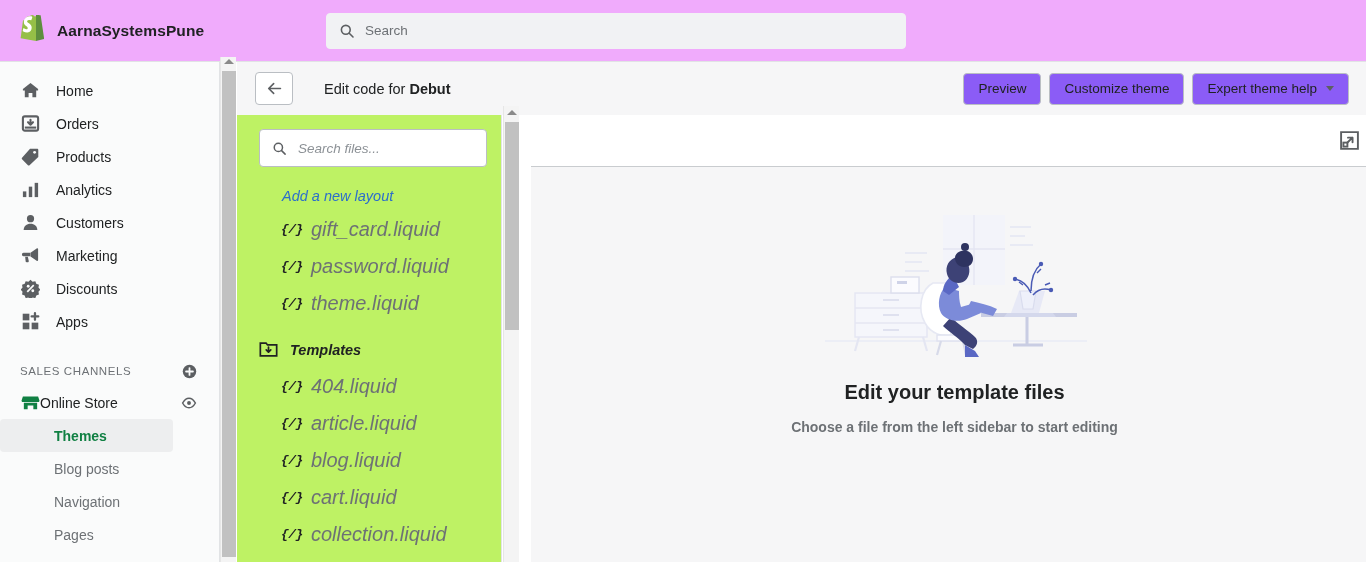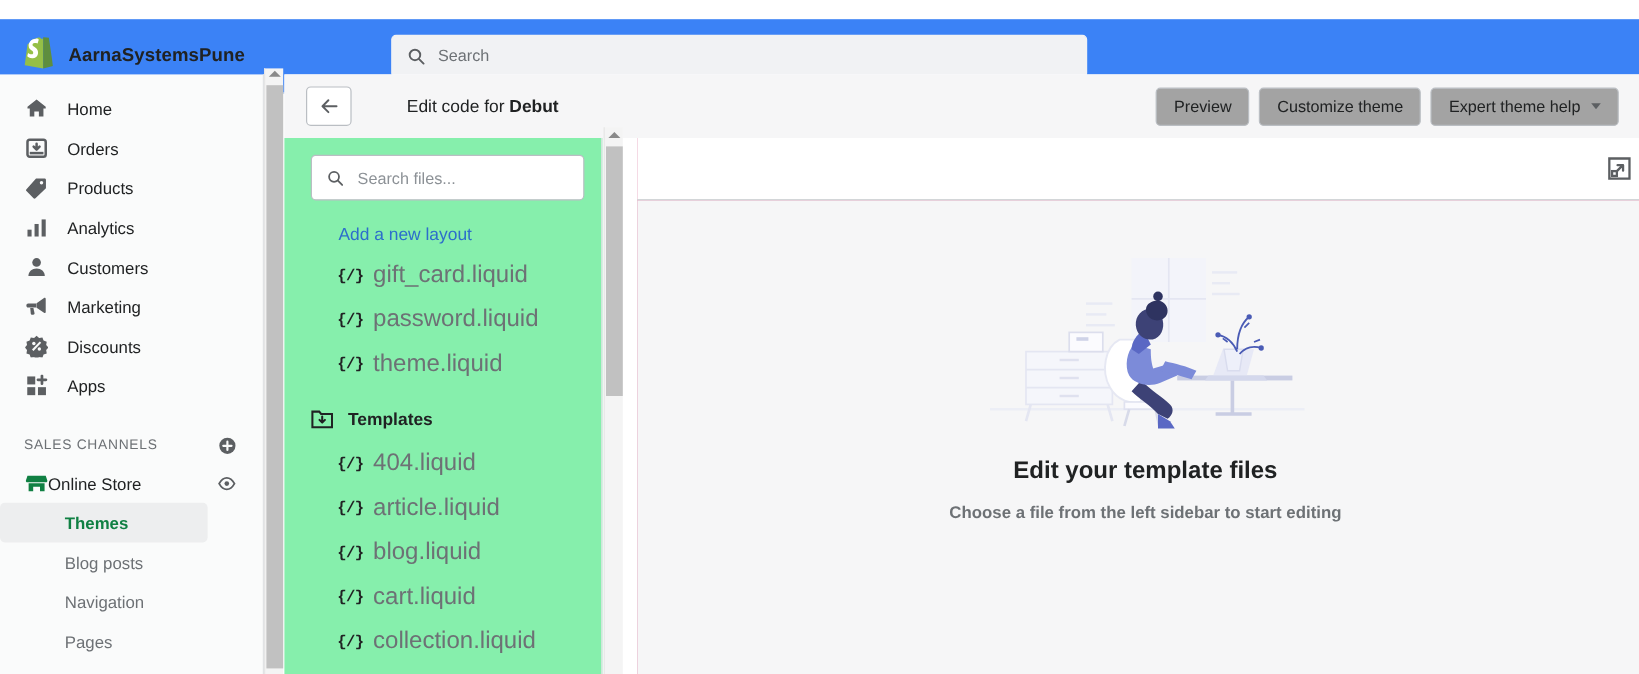--- a/index.html
+++ b/index.html
@@ -6,22 +6,22 @@
   html, body {
     width: 1366px; height: 562px;
     font-family: "Liberation Sans", sans-serif;
     background: #ffffff;
     overflow: hidden;
   }
   .app { position: relative; width: 1366px; height: 562px; }
 
   
   .topbar {
-    position: absolute; top: 16px; left: 0; width: 1366px; height: 62px;
-    background: #3b82f6; border-bottom: 1px solid #e1e3e5;
+    position: absolute; top: 0; left: 0; width: 1366px; height: 62px;
+    background: #f0abfc; border-bottom: 1px solid #e1e3e5;
     display: flex; align-items: center;
   }
   .brand { display: flex; align-items: center; gap: 13px; padding-left: 14px; width: 326px; }
   .shopify-logo { width: 30px; height: 32px; display: block; }
   .brand-name { font-size: 15.5px; font-weight: bold; color: #202223; letter-spacing: .1px; }
   .searchwrap { flex: 0 0 auto; }
   .searchbox {
     width: 580px; height: 36px; background: #f1f2f4; border: 1px solid #f1f2f4;
     border-radius: 4px; display: flex; align-items: center; gap: 10px; padding: 0 12px;
   }
@@ -72,34 +72,34 @@
   .main { position: absolute; top: 62px; left: 237px; width: 1129px; height: 500px; background: #ffffff; }
 
   .page-head {
     position: absolute; top: 0; left: 0; width: 1129px; height: 53px;
     background: #f6f6f7; display: flex; align-items: center; padding: 0 17px 0 18px;
   }
   .backbtn {
     width: 38px; height: 33px; border: 1px solid #babec3; border-radius: 4px;
     background: #ffffff; display: flex; align-items: center; justify-content: center; cursor: pointer;
   }
-  .page-title { margin-left: 46px; font-size: 14.5px; color: #202223; }
+  .page-title { margin-left: 31px; font-size: 14.5px; color: #202223; }
   .page-title b { font-weight: bold; }
   .head-actions { margin-left: auto; display: flex; align-items: center; gap: 8px; }
   .btn {
     height: 32px; padding: 0 14px; border: 1px solid #babec3; border-radius: 4px;
-    background: #a3a3a3; font-size: 13.5px; color: #202223; font-weight: 500;
+    background: #8b5cf6; font-size: 13.5px; color: #202223; font-weight: 500;
     display: flex; align-items: center; gap: 9px; cursor: pointer; white-space: nowrap;
   }
   .caret { width: 0; height: 0; border-left: 4.5px solid transparent; border-right: 4.5px solid transparent; border-top: 5px solid #5c5f62; }
 
   
   .filepanel {
     position: absolute; top: 53px; left: 0; width: 265px; height: 447px;
-    background: #86efac; border-right: 1px solid #e1e3e5; overflow: hidden;
+    background: #bef264; border-right: 1px solid #e1e3e5; overflow: hidden; font-style: italic;
   }
   .filesearch {
     margin: 14px 14px 0 22px; height: 38px; border: 1px solid #babec3; border-radius: 4px;
     display: flex; align-items: center; gap: 11px; padding: 0 12px; background: #fff;
   }
   .filesearch .ph { font-size: 13.5px; color: #8c9196; }
   .tree { padding-top: 14px; }
   .folder { display: flex; align-items: center; gap: 12px; padding: 9px 0 9px 22px; }
   .folder .name { font-size: 14.5px; font-weight: bold; color: #202223; }
   .addlink {

